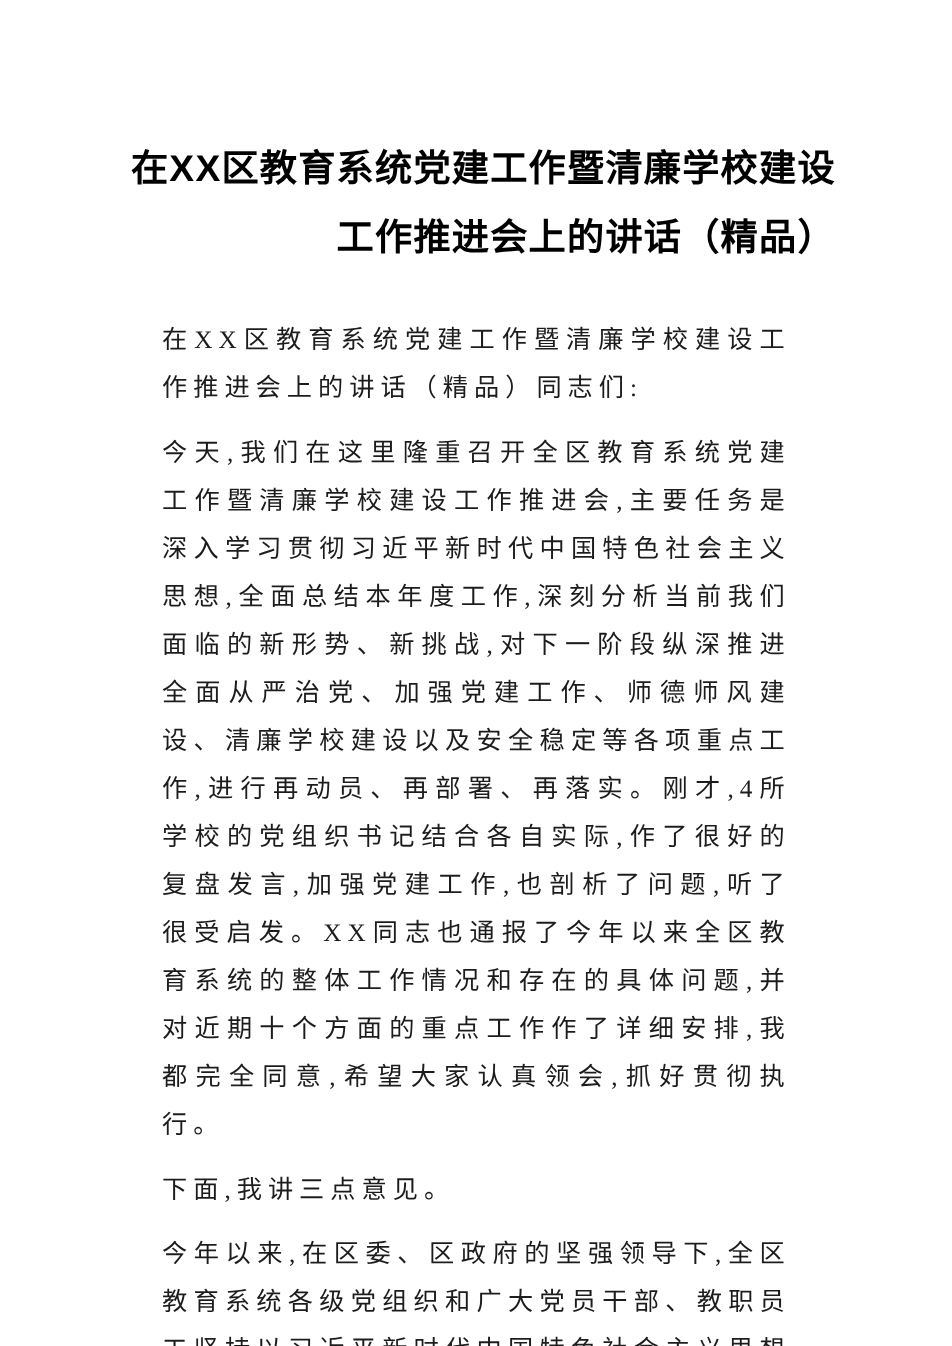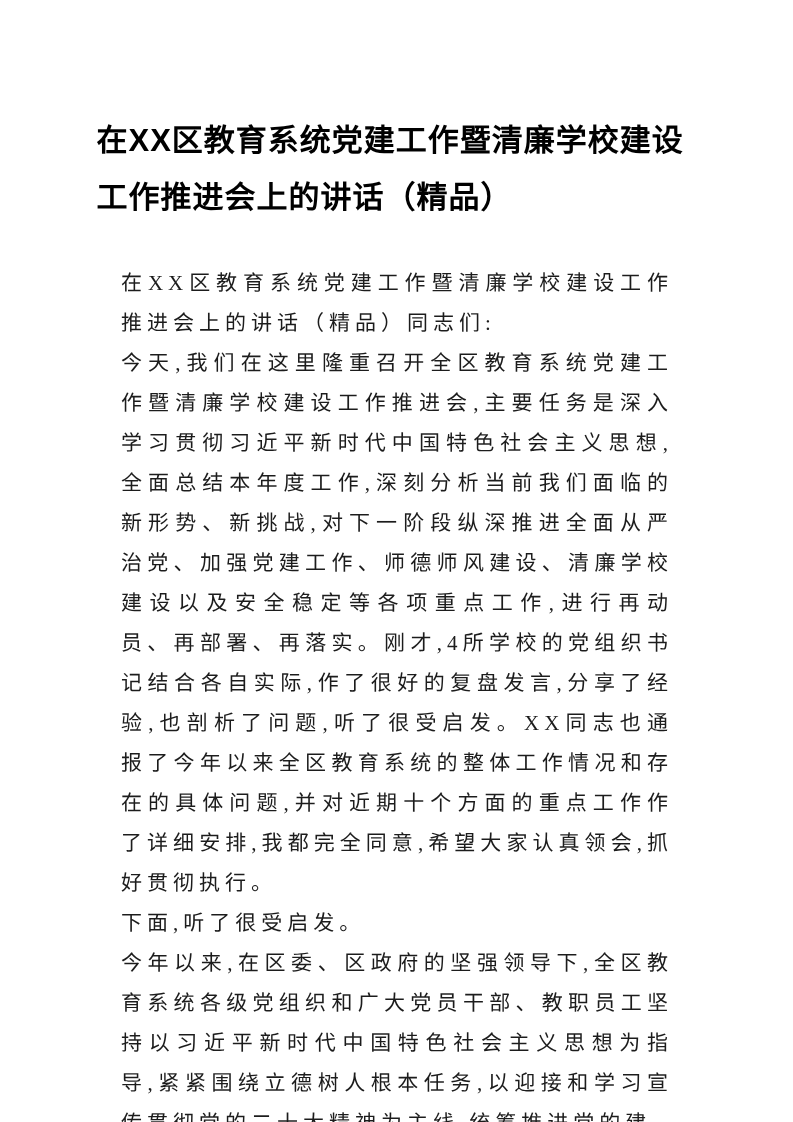--- a/index.html
+++ b/index.html
@@ -12,46 +12,46 @@
     width: 793px;
     height: 1122px;
     background: #ffffff;
     overflow: hidden;
     margin: 0 auto;
     box-sizing: border-box;
   }
   .doc-title {
     margin: 112px auto 0 auto;
     width: 600px;
-    text-align: left;
+    text-align: right;
     font-family: "Liberation Sans", "DejaVu Sans", sans-serif;
     font-weight: 700;
     font-size: 31px;
     line-height: 57px;
     letter-spacing: 1px;
     color: #000000;
   }
   .doc-body {
     width: 552px;
     margin: 37px 0 0 121px;
   }
   .para {
-    margin: 0;
+    margin: 14px;
     font-family: "Liberation Serif", "DejaVu Serif", serif;
     font-size: 21px;
     line-height: 40px;
     letter-spacing: 5px;
     text-align: justify;
     color: #1c1c1c;
   }
 </style>
 </head>
 <body>
 
 <div class="page">
   <h1 class="doc-title">在XX区教育系统党建工作暨清廉学校建设工作推进会上的讲话（精品）</h1>
   <div class="doc-body">
     <p class="para">在XX区教育系统党建工作暨清廉学校建设工作推进会上的讲话（精品）同志们:</p>
-    <p class="para">今天,我们在这里隆重召开全区教育系统党建工作暨清廉学校建设工作推进会,主要任务是深入学习贯彻习近平新时代中国特色社会主义思想,全面总结本年度工作,深刻分析当前我们面临的新形势、新挑战,对下一阶段纵深推进全面从严治党、加强党建工作、师德师风建设、清廉学校建设以及安全稳定等各项重点工作,进行再动员、再部署、再落实。刚才,4所学校的党组织书记结合各自实际,作了很好的复盘发言,分享了经验,也剖析了问题,听了很受启发。XX同志也通报了今年以来全区教育系统的整体工作情况和存在的具体问题,并对近期十个方面的重点工作作了详细安排,我都完全同意,希望大家认真领会,抓好贯彻执行。</p>
-    <p class="para">下面,听了很受启发。</p>
+    <p class="para">今天,我们在这里隆重召开全区教育系统党建工作暨清廉学校建设工作推进会,主要任务是深入学习贯彻习近平新时代中国特色社会主义思想,全面总结本年度工作,深刻分析当前我们面临的新形势、新挑战,对下一阶段纵深推进全面从严治党、加强党建工作、师德师风建设、清廉学校建设以及安全稳定等各项重点工作,进行再动员、再部署、再落实。刚才,4所学校的党组织书记结合各自实际,作了很好的复盘发言,加强党建工作,也剖析了问题,听了很受启发。XX同志也通报了今年以来全区教育系统的整体工作情况和存在的具体问题,并对近期十个方面的重点工作作了详细安排,我都完全同意,希望大家认真领会,抓好贯彻执行。</p>
+    <p class="para">下面,我讲三点意见。</p>
     <p class="para">今年以来,在区委、区政府的坚强领导下,全区教育系统各级党组织和广大党员干部、教职员工坚持以习近平新时代中国特色社会主义思想为指导,紧紧围绕立德树人根本任务,以迎接和学习宣传贯彻党的二十大精神为主线,统筹推进党的建</p>
   </div>
 </div>
 
 </body></html>

